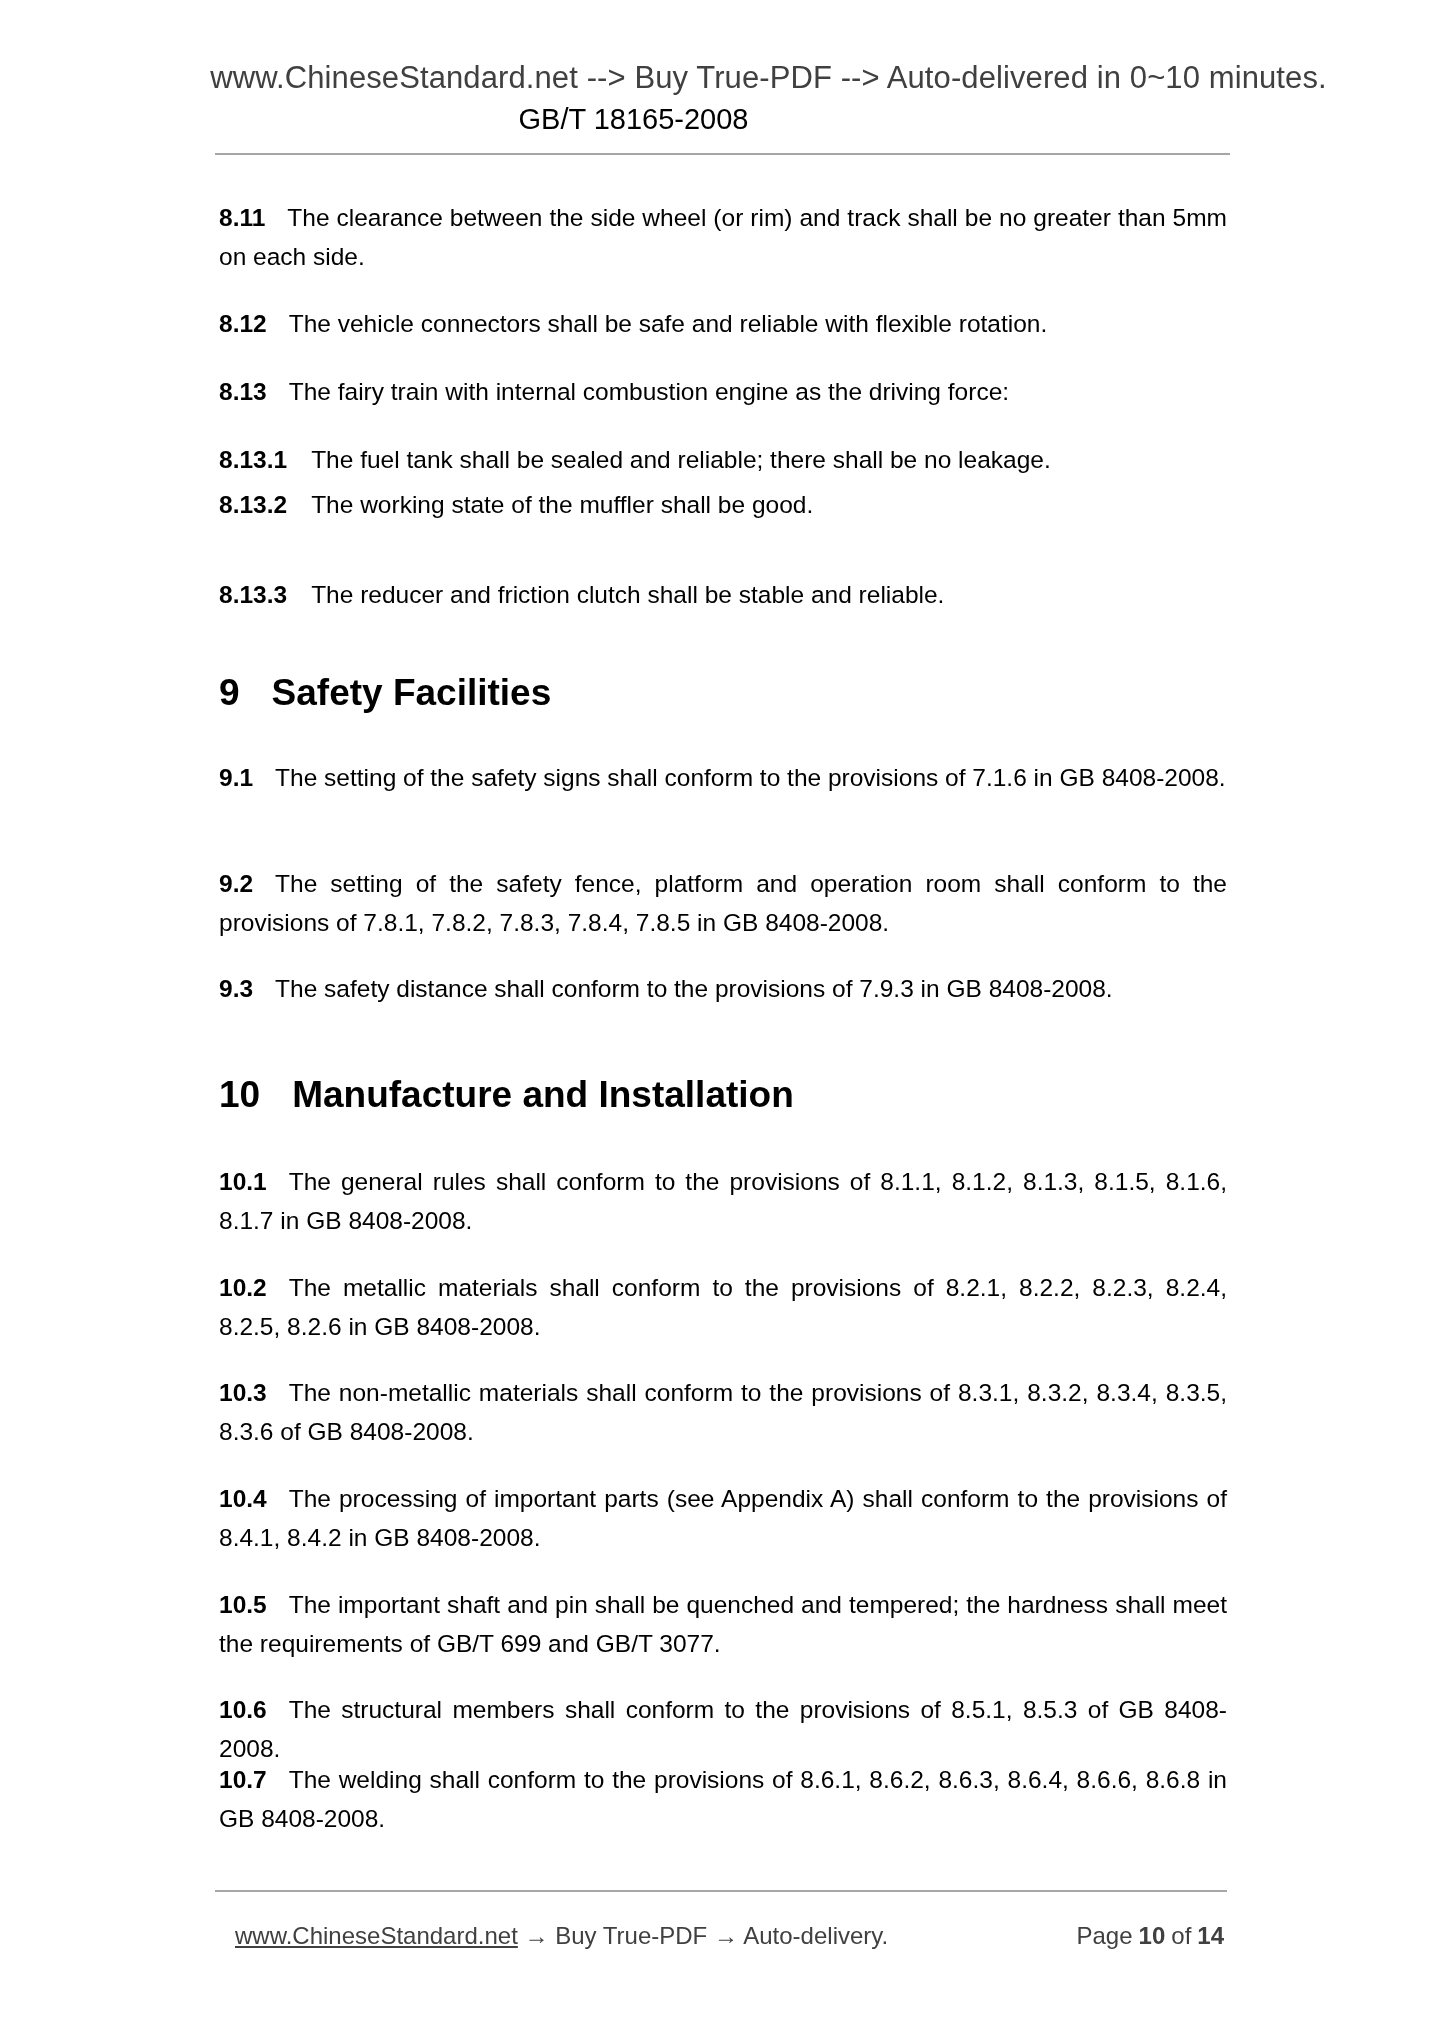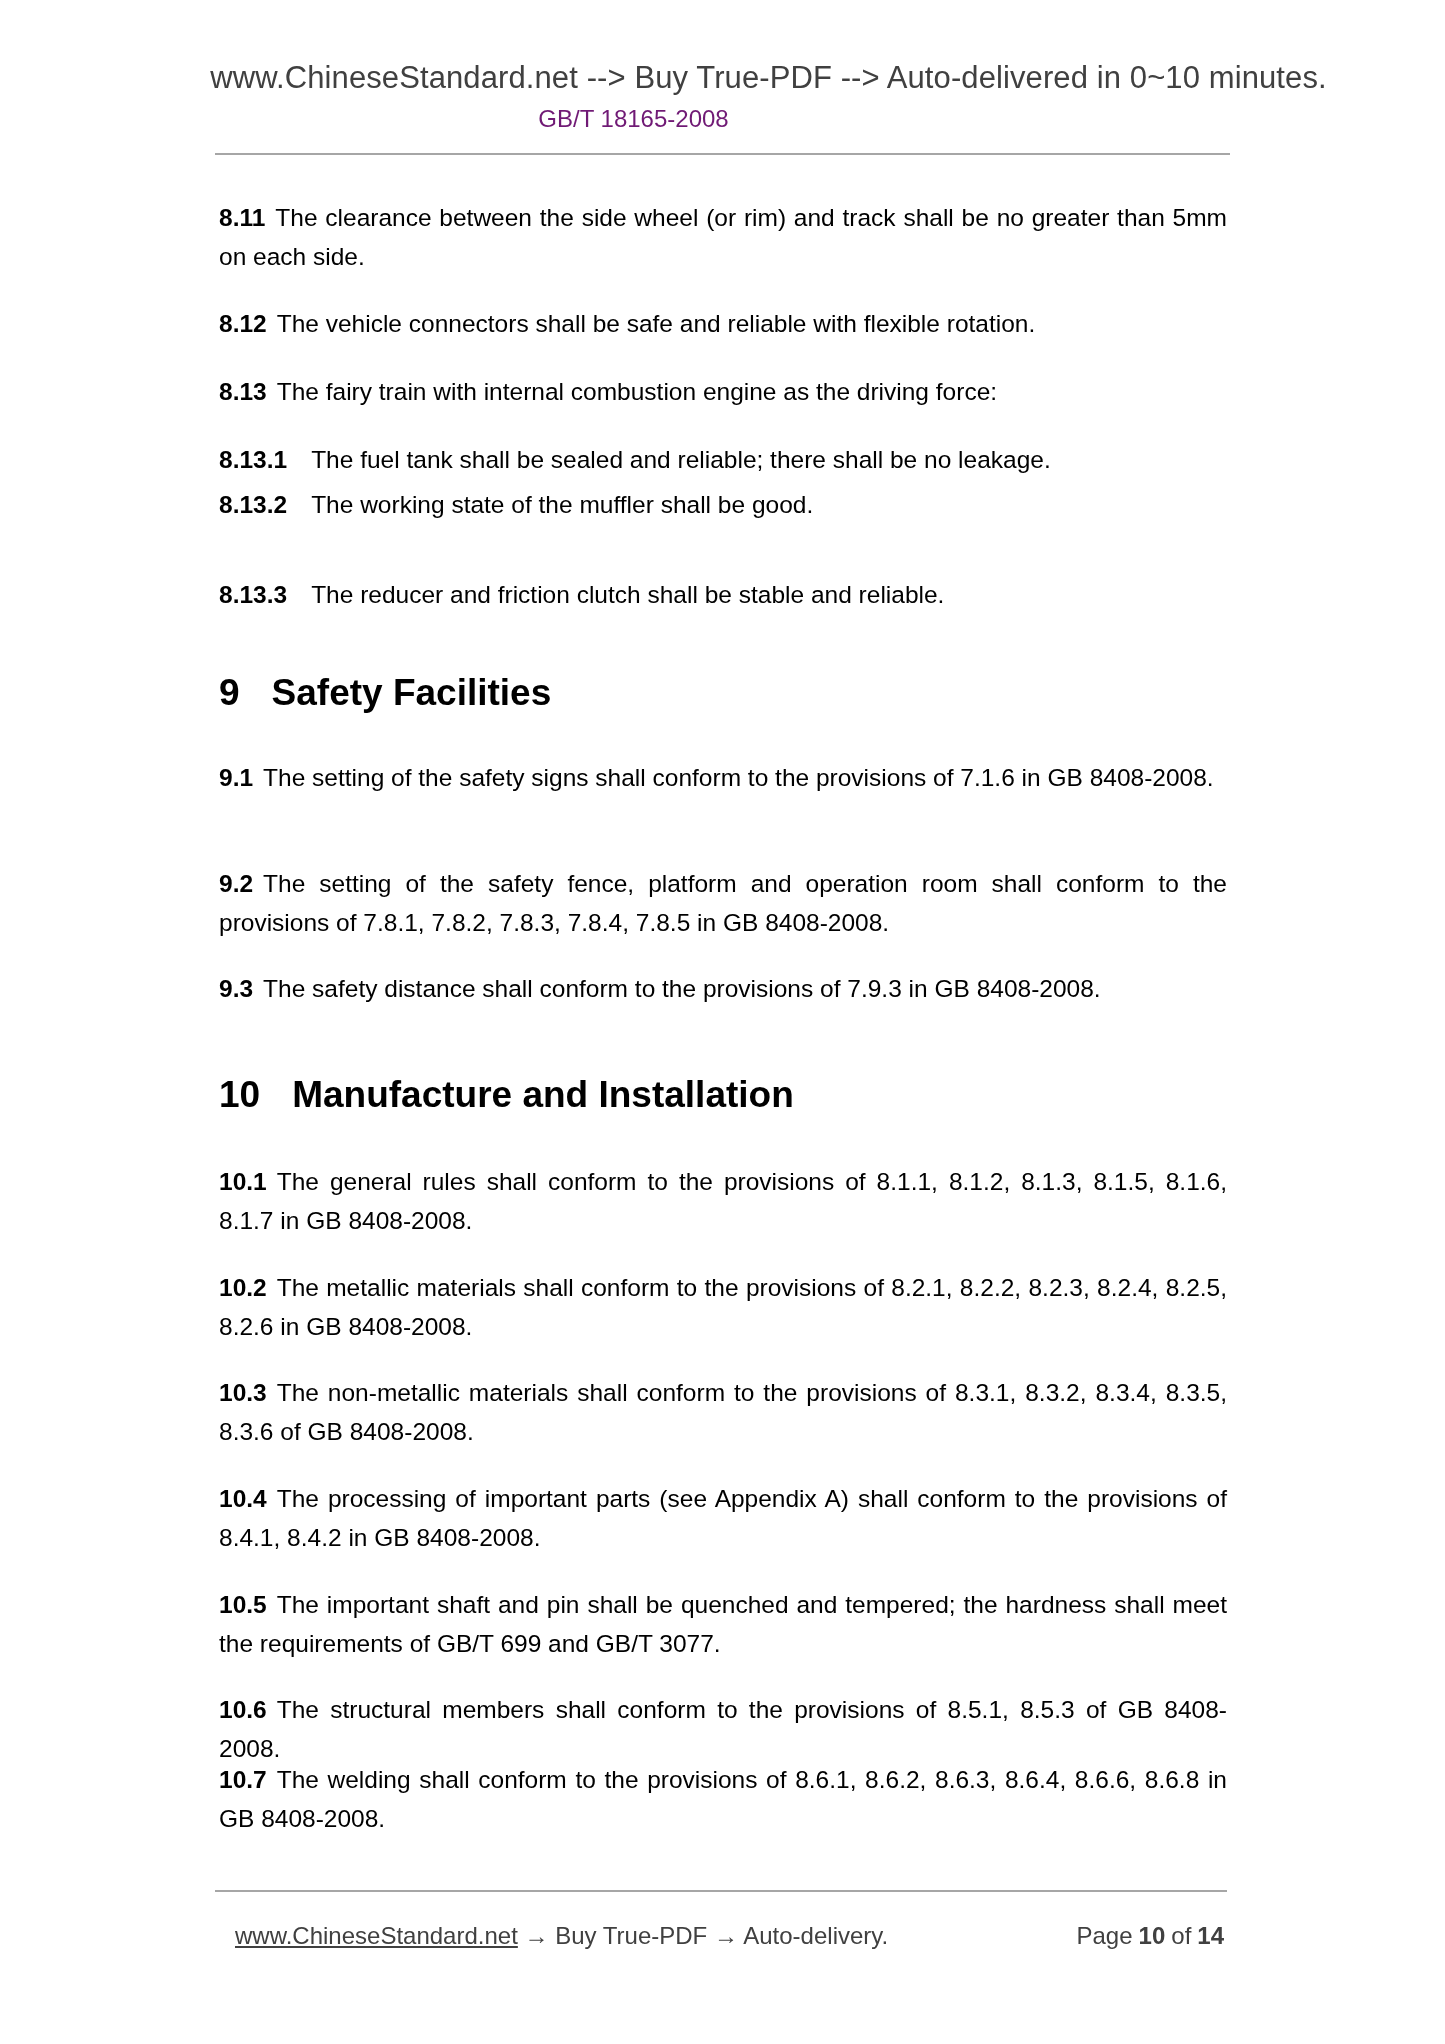--- a/index.html
+++ b/index.html
@@ -33,24 +33,24 @@
       text-align: center;
       color: #404040;
       letter-spacing: 0.1px;
       padding-left: 46px;
     }
     .header-std {
       position: absolute;
       left: 0;
       width: 1267px;
       top: 104px;
-      font-size: 24px;
+      font-size: 29px;
       line-height: 30px;
       text-align: center;
-      color: #701a75;
+      color: #000000;
     }
     .rule {
       position: absolute;
       height: 0;
       border-top: 2px solid #a6a6a6;
     }
     .header-rule { left: 215px; width: 1015px; top: 153px; }
     .footer-rule { left: 215px; width: 1012px; top: 1890px; }
 
     .content {
@@ -63,21 +63,21 @@
       position: absolute;
       left: 0;
       width: 1008px;
       font-size: 24.5px;
       line-height: 38.5px;
       text-align: justify;
       color: #000000;
     }
     .para .num {
       font-weight: bold;
-      margin-right: 10px;
+      margin-right: 22px;
     }
     .para.sub .num { margin-right: 24px; }
     .heading {
       position: absolute;
       left: 0;
       font-size: 37px;
       line-height: 46px;
       font-weight: bold;
       color: #000000;
       white-space: nowrap;

